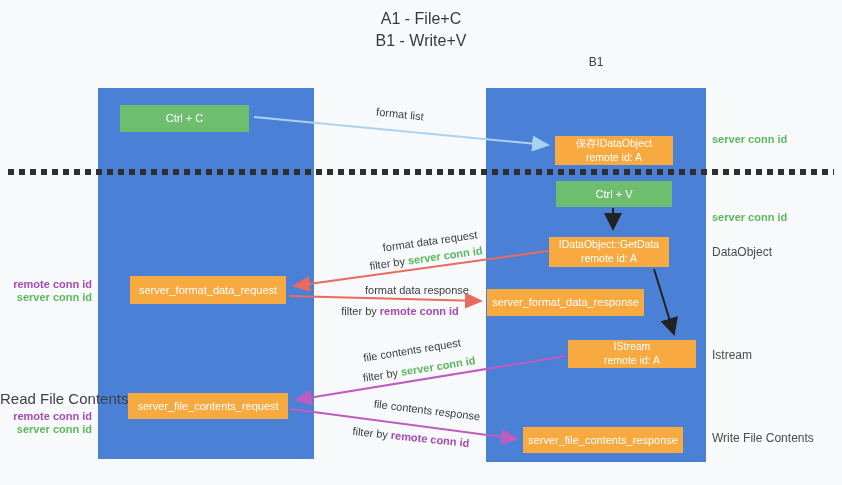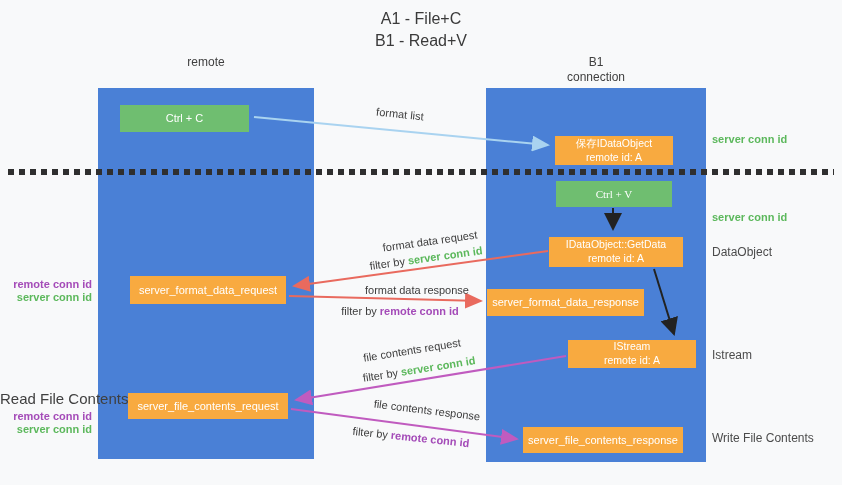--- a/index.html
+++ b/index.html
@@ -42,29 +42,27 @@
   .side-l .plain { color:#3f3f3f; font-size:15px; display:block; margin-bottom:5px; }
   .side-l span { display:block; }
 </style>
 </head>
 <body>
 
 <div class="stage">
 
   <div class="title">
     <div>A1 - File+C</div>
-    <div>B1 - Read+V</div>
+    <div>B1 - Write+V</div>
   </div>
 
   <div class="hdr" style="left:98px; top:55px; width:216px;">
-    <div>remote</div>
   </div>
   <div class="hdr" style="left:486px; top:55px; width:220px;">
     <div>B1</div>
-    <div>connection</div>
   </div>
 
   <div class="col" style="left:98px; top:88px; width:216px; height:371px;"></div>
   <div class="col" style="left:486px; top:88px; width:220px; height:374px;"></div>
 
   <div class="dotline"></div>
 
   <svg class="arrows" viewBox="0 0 842 485">
     <defs>
       <marker id="m-blue" markerWidth="9" markerHeight="8" refX="8" refY="4" orient="auto">
@@ -91,25 +89,25 @@
 
   <div class="node green" style="left:120px; top:105px; width:129px; height:27px;">
     <span>Ctrl + C</span>
   </div>
 
   <div class="node orange" style="left:555px; top:128px; width:118px; height:29px; font-size:10.5px;margin-top:8px;">
     <span>保存IDataObject</span>
     <span>remote id: A</span>
   </div>
 
-  <div class="node green" style="left:556px; top:181px; width:116px; height:26px;font-family:Liberation Serif, serif;">
+  <div class="node green" style="left:556px; top:181px; width:116px; height:26px;">
     <span>Ctrl + V</span>
   </div>
 
-  <div class="node orange" style="left:549px; top:237px; width:134px; height:30px; font-size:10.5px;">
+  <div class="node orange" style="left:549px; top:237px; width:120px; height:30px; font-size:10.5px;">
     <span>IDataObject::GetData</span>
     <span>remote id: A</span>
   </div>
 
   <div class="node orange" style="left:487px; top:289px; width:157px; height:27px;">
     <span>server_format_data_response</span>
   </div>
 
   <div class="node orange" style="left:130px; top:276px; width:156px; height:28px;">
     <span>server_format_data_request</span>

